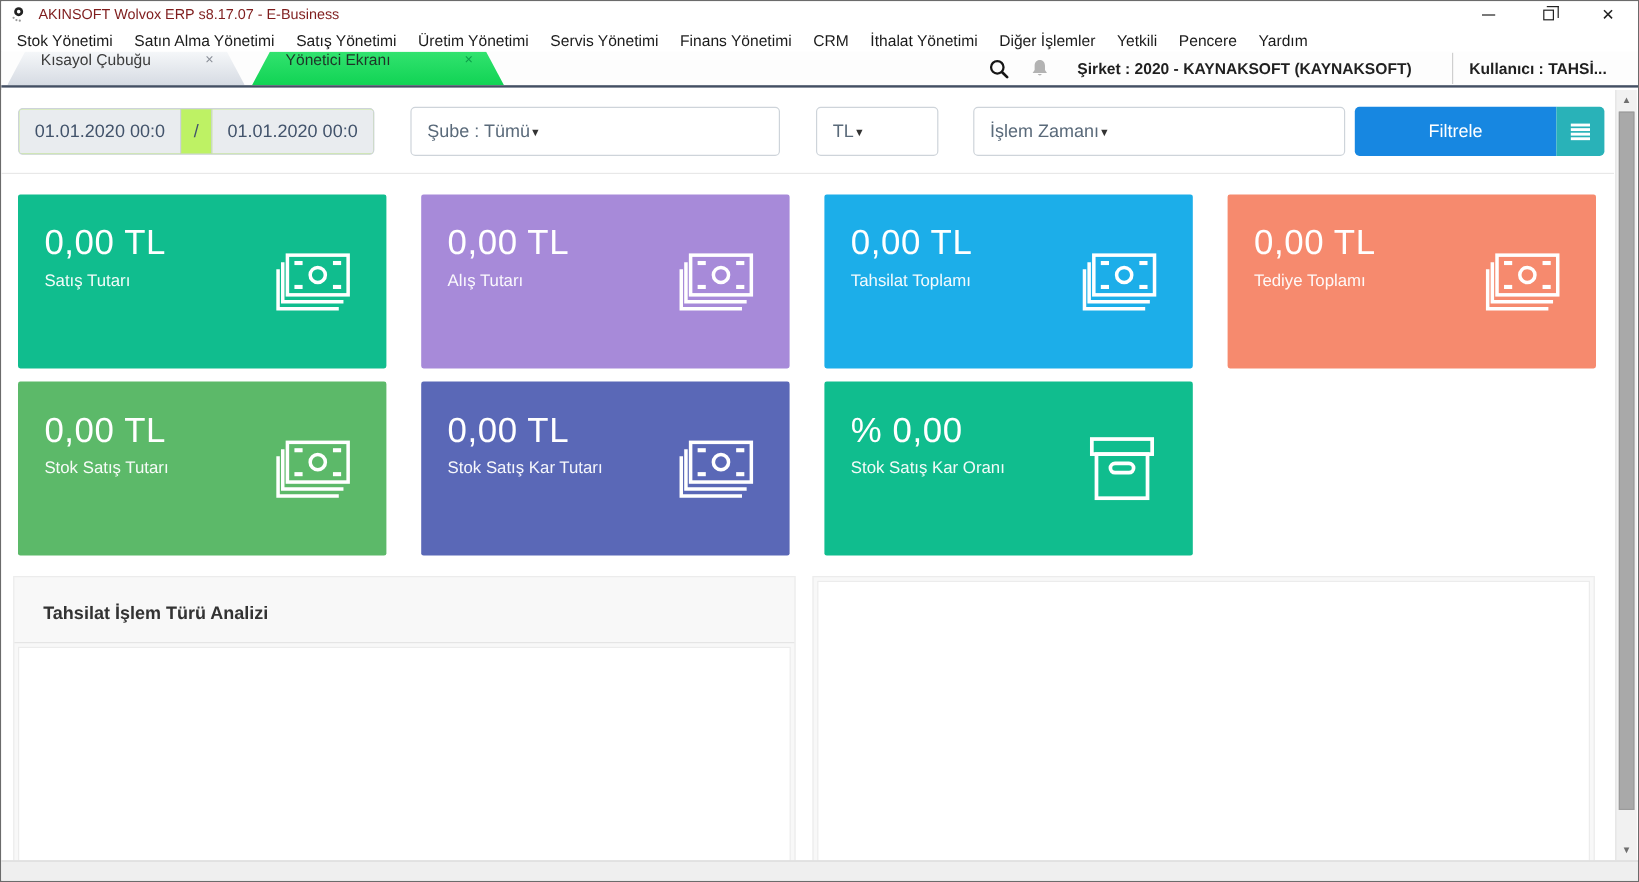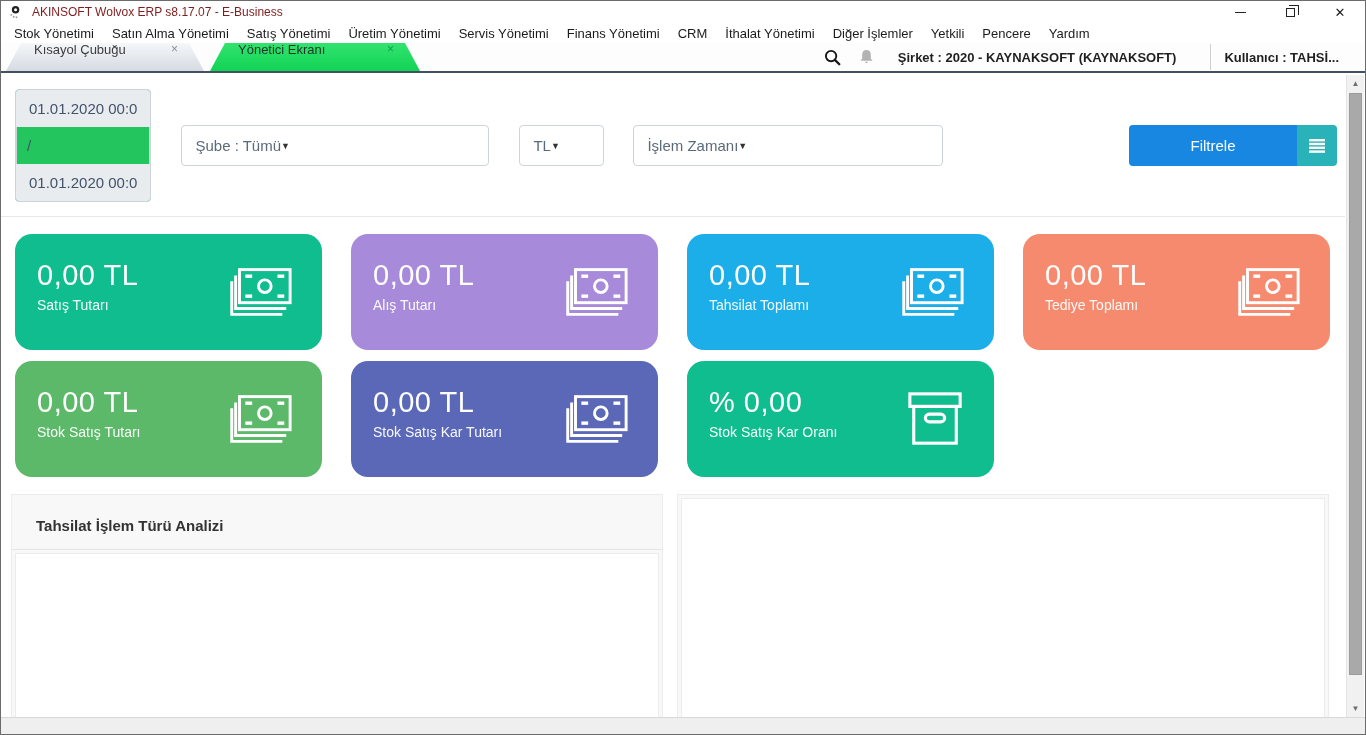--- a/index.html
+++ b/index.html
@@ -42,39 +42,39 @@
   .icon-btn { width:34px; height:26px; display:flex; align-items:center; justify-content:center; cursor:pointer; }
   .company-label { font-size:13px; font-weight:bold; color:#1f1f1f; padding:0 34px 0 14px; white-space:nowrap; }
   .user-label { font-size:13px; font-weight:bold; color:#1f1f1f; border-left:1px solid #cfcfcf; height:26px;
                 display:flex; align-items:center; padding:0 26px 0 13px; white-space:nowrap; }
 
   
   .content { position:absolute; left:0; top:74px; right:20px; bottom:17px; background:#fff; overflow:hidden; }
 
   
   .filter-row { display:flex; align-items:center; margin:14px 8px 0 14px; }
-  .date-group { display:flex; border:1px solid #cdd3da; border-radius:4px; overflow:hidden; background:#22c55e;flex-direction:column; }
+  .date-group { display:flex; border:1px solid #cdd3da; border-radius:4px; overflow:hidden; background:#bef264; }
   .date-input { padding:10px 13px; font-size:15px; color:#42536b; background:#e9ecef; white-space:nowrap; cursor:text; }
   .date-sep { padding:10px 10px; font-size:15px; color:#42536b; border-left:1px solid #cdd3da; border-right:1px solid #cdd3da; }
   .select { display:flex; justify-content:flex-start; align-items:center; border:1px solid #ced4da; border-radius:4px;
             height:41px; padding:16px 13px; font-size:15px; color:#5a6a7a; background:#fff; cursor:pointer; }
   .select-branch { width:308px; margin-left:30px; }
-  .select-currency { width:85px; margin-left:30px; }
+  .select-currency { width:102px; margin-left:30px; }
   .select-period { width:310px; margin-left:29px; }
   .select-arrow { font-size:9px; color:#333; }
   .filter-btn-group { margin-left:auto; display:flex; height:41px; }
   .filter-btn { width:168px; background:#1787e1; color:#fff; font-size:15px; display:flex; align-items:center; justify-content:center;
                 border-radius:4px 0 0 4px; cursor:pointer; }
   .filter-list-btn { width:40px; background:#29b2b8; display:flex; align-items:center; justify-content:center; border-radius:0 4px 4px 0; cursor:pointer; }
 
   .filter-divider { border-top:1px solid #e8e8e8; margin-top:14px; }
 
   
   .cards { display:grid; grid-template-columns:repeat(4,1fr); gap:11px 29px; margin:17px 15px 0 14px; }
-  .card { height:116px; border-radius:17px; position:relative; color:#fff; padding:25px 0 0 22px; }
+  .card { height:145px; border-radius:2px; position:relative; color:#fff; padding:25px 0 0 22px; }
   .card-value { font-size:29px; letter-spacing:0.5px; white-space:nowrap; }
   .card-label { font-size:14px; margin-top:5px; opacity:0.95; white-space:nowrap; }
   .card-icon { position:absolute; right:28px; top:50%; transform:translateY(-50%); }
 
   
   .panels { display:flex; gap:14px; margin:17px 16px 0 10px; }
   .panel { flex:1; background:#f8f8f8; border:1px solid #ececec; display:flex; flex-direction:column; height:300px; }
   .panel-header { padding:22px 24px 15px; font-weight:bold; font-size:15px; color:#333; border-bottom:1px solid #e5e5e5; }
   .panel-body { flex:1; margin:3px; background:#fff; border:1px solid #ececec; }
 

